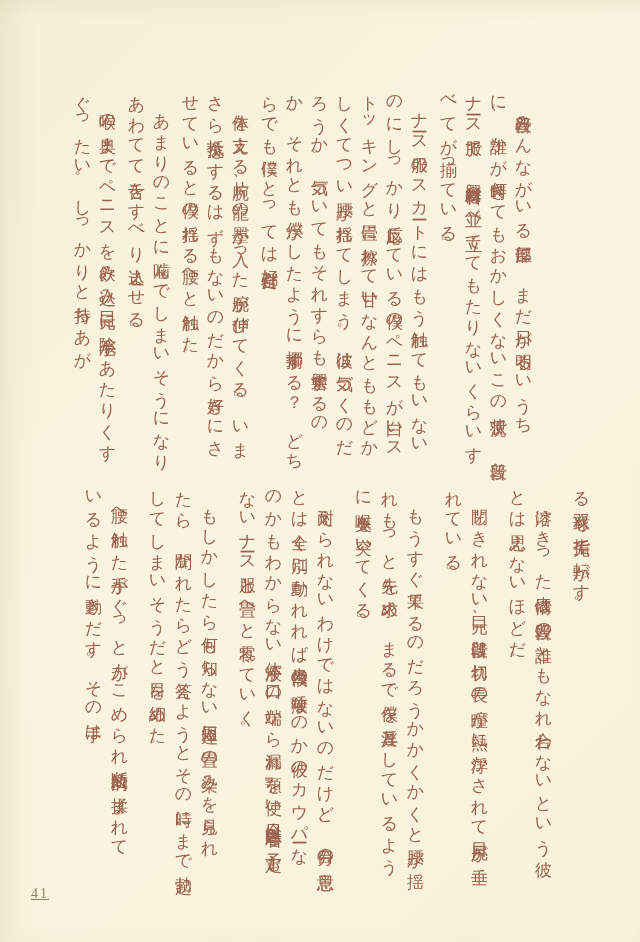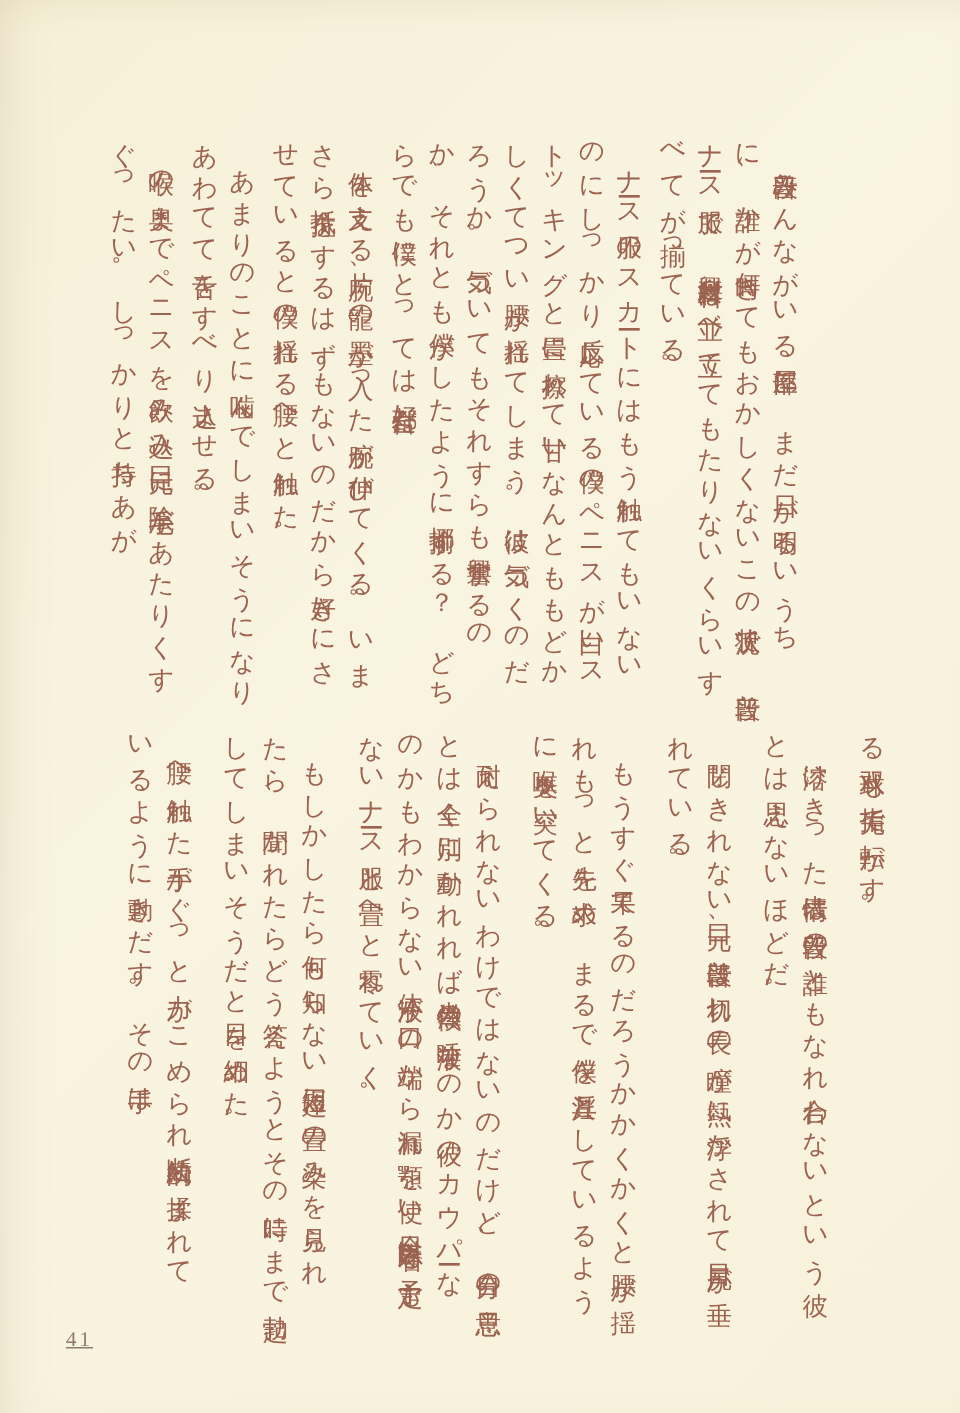--- a/index.html
+++ b/index.html
@@ -51,21 +51,21 @@
     top: 479px;
     right: 46px;
     height: 391px;
     line-height: 26px;
   }
   .block-lower p + p {
     margin-block-start: 12px;
   }
   .page-number {
     position: absolute;
-    left: 44px;
+    left: 31px;
     top: 886px;
     font-size: 14px;
     letter-spacing: 2px;
     color: #8d7c64;
     text-decoration: underline;
   }
 </style>
 </head>
 <body>
 

